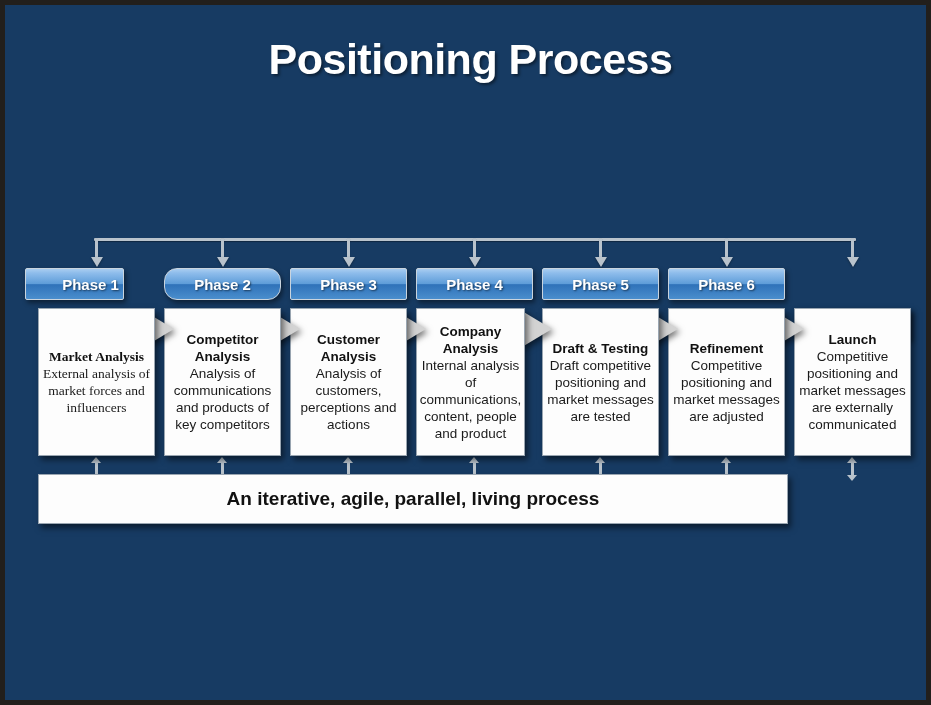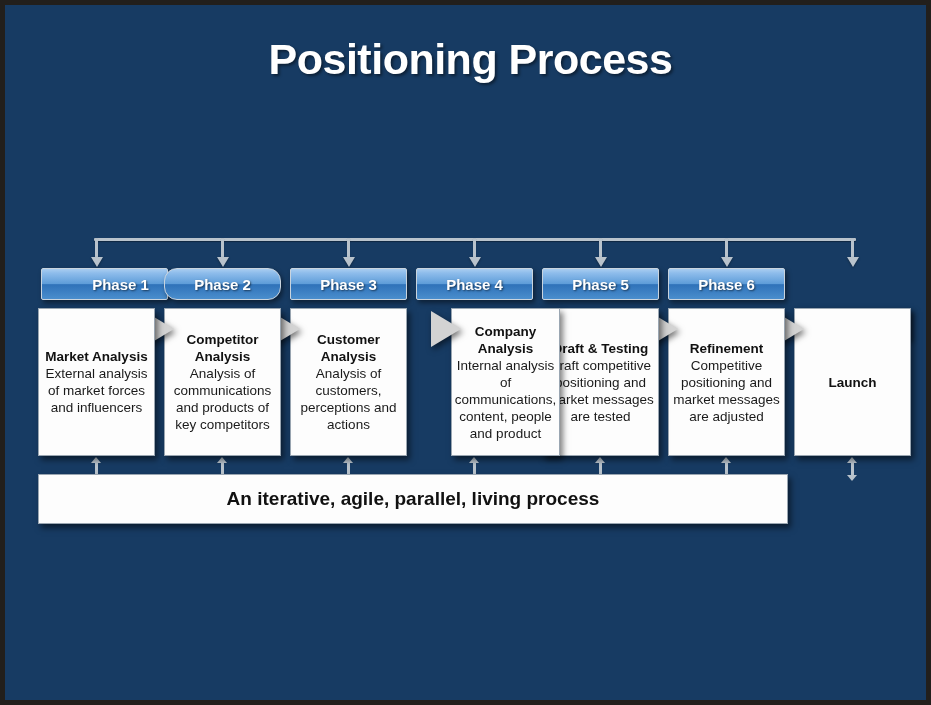--- a/index.html
+++ b/index.html
@@ -231,21 +231,21 @@
       <div class="bus-head" style="left: 463.5px;"></div>
       <div class="bus-drop" style="left: 594px;"></div>
       <div class="bus-head" style="left: 589.5px;"></div>
       <div class="bus-drop" style="left: 720px;"></div>
       <div class="bus-head" style="left: 715.5px;"></div>
       <div class="bus-drop" style="left: 846px;"></div>
       <div class="bus-head" style="left: 841.5px;"></div>
     </div>
 
   <div id="phase-bars">
-      <div class="phase-bar" style="left: 36px; width: 127px; padding-left: 32px;">
+      <div class="phase-bar" style="left: 20px; width: 99px; padding-left: 32px;">
         <span>Phase 1</span>
       </div>
       <div class="phase-bar" style="left: 159px; width: 117px; border-radius: 13px;">
         <span>Phase 2</span>
       </div>
       <div class="phase-bar" style="left: 285px; width: 117px;">
         <span>Phase 3</span>
       </div>
       <div class="phase-bar" style="left: 411px; width: 117px;">
         <span>Phase 4</span>
@@ -255,52 +255,53 @@
       </div>
       <div class="phase-bar" style="left: 663px; width: 117px;">
         <span>Phase 6</span>
       </div>
       <div class="phase-bar" style="left: 789px; width: 117px; margin-top: 40px;">
         <span>Phase 7</span>
       </div>
     </div>
 
   <div id="phase-boxes">
-      <div class="phase-box" style="left: 33px; width: 117px; z-index: 10;">
+      <div class="phase-box" style="left: 33px; width: 117px; z-index: 10; font-family: Liberation Serif, serif;">
         <div class="bt">Market Analysis</div>
         <div class="bd wrap">External analysis of market forces and influencers</div>
       </div>
       <div class="phase-box" style="left: 159px; width: 117px; z-index: 9;">
         <div class="chevron"></div>
         <div class="bt">Competitor Analysis</div>
         <div class="bd wrap">Analysis of communications and products of key competitors</div>
       </div>
       <div class="phase-box" style="left: 285px; width: 117px; z-index: 8;">
         <div class="chevron"></div>
         <div class="bt">Customer Analysis</div>
         <div class="bd wrap">Analysis of customers, perceptions and actions</div>
       </div>
-      <div class="phase-box" style="left: 411px; width: 109px; z-index: 7; margin-left: 35px;">
+      <div class="phase-box" style="left: 411px; width: 109px; z-index: 7;">
         <div class="chevron"></div>
         <div class="bt">Company Analysis</div>
         <div class="bd wrap">Internal analysis of communications, content, people and product</div>
       </div>
       <div class="phase-box" style="left: 537px; width: 117px; z-index: 6;">
         <div class="chevron"></div>
         <div class="bt">Draft &amp; Testing</div>
         <div class="bd wrap">Draft competitive positioning and market messages are tested</div>
       </div>
       <div class="phase-box" style="left: 663px; width: 117px; z-index: 5;">
         <div class="chevron"></div>
         <div class="bt">Refinement</div>
         <div class="bd wrap">Competitive positioning and market messages are adjusted</div>
       </div>
       <div class="phase-box" style="left: 789px; width: 117px; z-index: 4;">
         <div class="chevron"></div>
         <div class="bt">Launch</div>
+        <div class="bd wrap">Competitive positioning and market messages are externally communicated</div>
       </div>
     </div>
 
   <div id="dbl-arrows">
       <div class="dbl-arrow" style="left: 86px;">
         <div class="up"></div>
         <div class="stem"></div>
         <div class="dn"></div>
       </div>
       <div class="dbl-arrow" style="left: 212px;">

